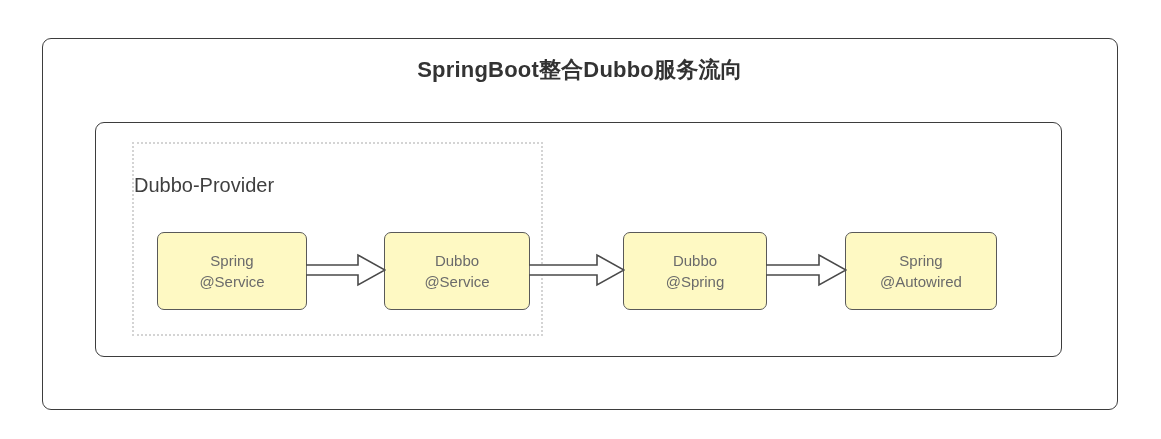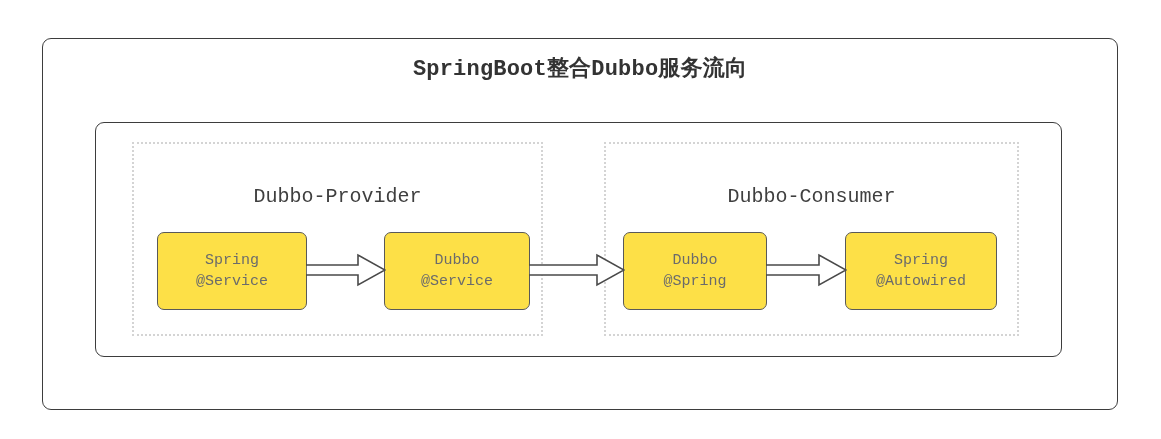--- a/index.html
+++ b/index.html
@@ -15,21 +15,20 @@
     position: relative;
   }
 
   #canvas {
     position: absolute;
     left: 0;
     top: 0;
     width: 1161px;
     height: 388px;
     background: #ffffff;
-    font-family: Liberation Mono, monospace;
   }
 
   
   .outer-frame {
     position: absolute;
     left: 42px;
     top: 38px;
     width: 1076px;
     height: 372px;
     box-sizing: border-box;
@@ -73,39 +72,39 @@
     height: 194px;
     box-sizing: border-box;
     border: 2.2px dotted #d4d4d4;
     background: transparent;
   }
   .group-provider { left: 132px; width: 411px; }
   .group-consumer { left: 604px; width: 415px; }
 
   .group-label {
     position: absolute;
-    top: 40px;
+    top: 28px;
     left: 0;
     width: 100%;
-    text-align: center;
+    text-align: left;
     font-size: 20px;
     color: #3f3f3f;
     line-height: 26px;
     white-space: nowrap;
   }
 
   
   .node-box {
     position: absolute;
     top: 232px;
     height: 78px;
     box-sizing: border-box;
     border: 1.5px solid #595959;
     border-radius: 7px;
-    background: #fde047;
+    background: #fef9c3;
     display: flex;
     flex-direction: column;
     align-items: center;
     justify-content: center;
   }
   .node-line {
     font-size: 15px;
     color: #6b6b6b;
     line-height: 21px;
     white-space: nowrap;
@@ -135,23 +134,20 @@
   <div class="outer-frame"></div>
 
   <div class="diagram-title">SpringBoot整合Dubbo服务流向</div>
 
   <div class="middle-frame"></div>
 
   <div class="group-box group-provider">
     <div class="group-label">Dubbo-Provider</div>
   </div>
 
-  <div class="group-box group-consumer">
-    <div class="group-label">Dubbo-Consumer</div>
-  </div>
 
   <div class="node-box node-spring-service">
     <div class="node-line">Spring</div>
     <div class="node-line">@Service</div>
   </div>
 
   <div class="node-box node-dubbo-service">
     <div class="node-line">Dubbo</div>
     <div class="node-line">@Service</div>
   </div>

